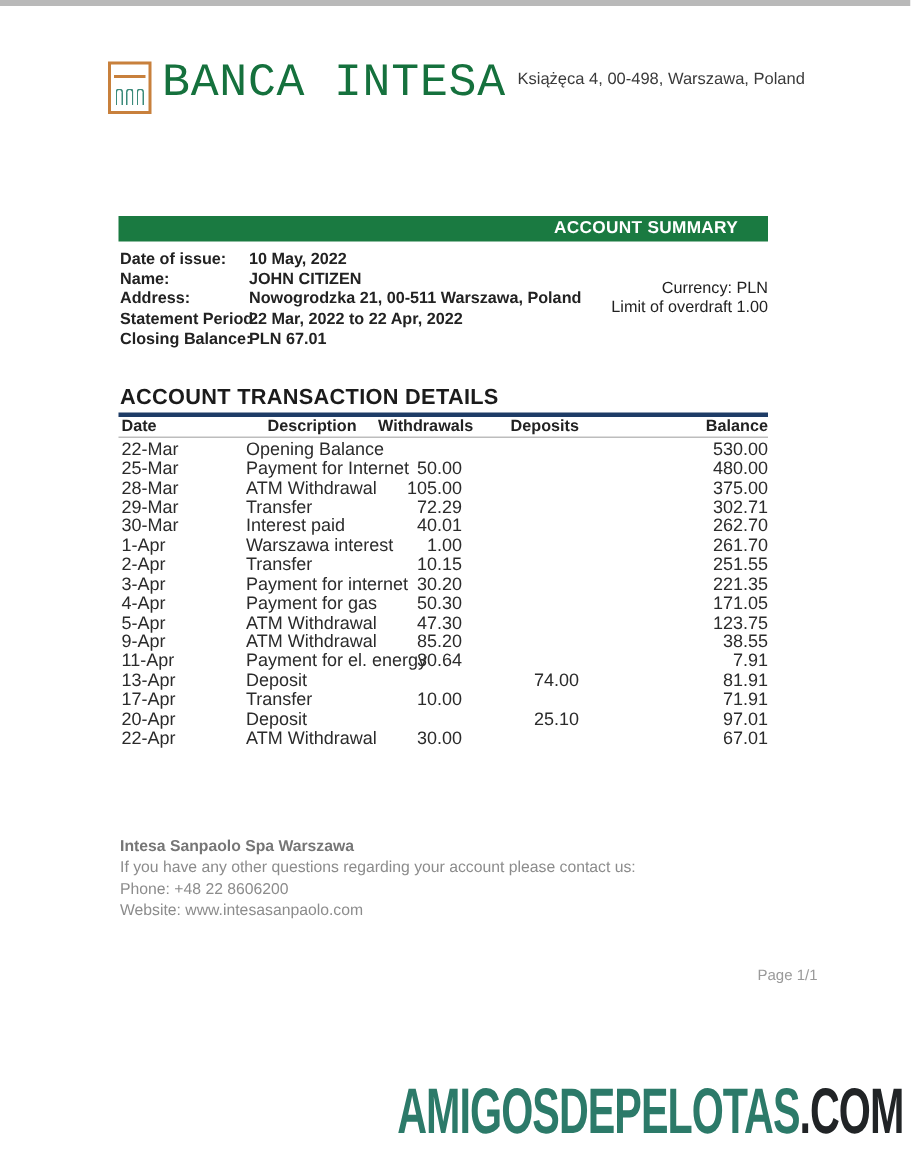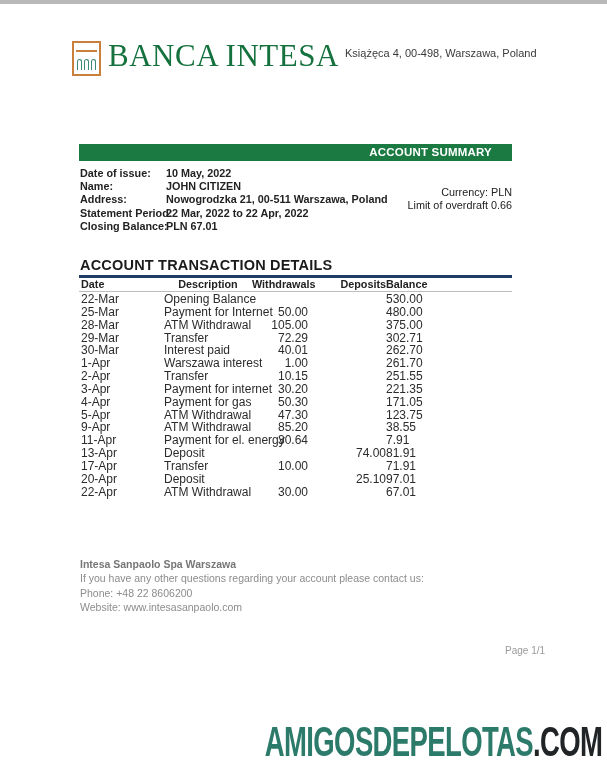--- a/index.html
+++ b/index.html
@@ -11,21 +11,21 @@
   .page{position:relative;width:607px;height:780px;background:#fff;overflow:hidden;}
   .top-bar{position:absolute;top:0;left:0;right:0;height:4px;background:var(--top-bar-gray,#b9b9b9);}
 
   
   .logo-box{position:absolute;left:72px;top:41px;width:29px;height:35px;
     border:2px solid var(--logo-orange,#c8803c);box-sizing:border-box;background:#fff;}
   .logo-line{position:absolute;top:7px;left:2px;right:2px;height:2px;background:var(--logo-orange,#c8803c);}
   .arches{position:absolute;left:2px;right:2px;bottom:4px;display:flex;justify-content:space-between;padding:0 1px;}
   .arch{width:5px;height:11px;border:1.5px solid var(--logo-teal,#3b8a7a);border-bottom:none;
     border-top-left-radius:4px;border-top-right-radius:4px;box-sizing:border-box;}
-  .bank-name{position:absolute;left:108px;top:38px;font-family:Liberation Serif, serif;
+  .bank-name{position:absolute;left:108px;top:38px;font-family:Liberation Mono, monospace;
     font-size:31px;color:var(--brand-green,#15713d);letter-spacing:0.5px;white-space:nowrap;}
   .bank-address{position:absolute;left:345px;top:47px;font-size:11px;color:#3a3a3a;white-space:nowrap;}
 
   
   .summary-bar{position:absolute;left:79px;top:144px;width:433px;height:17px;line-height:17px;
     background:var(--bar-green,#1a7a41);color:#fff;font-weight:bold;font-size:11.5px;
     text-align:right;padding-right:20px;box-sizing:border-box;letter-spacing:0.2px;}
   .summary-fields{position:absolute;left:80px;top:167px;font-size:10.8px;color:#222;}
   .field-row{position:relative;line-height:13.2px;white-space:nowrap;}
   .field-label{position:absolute;left:0;top:0;font-weight:bold;}
@@ -39,21 +39,21 @@
   .txn-rule{position:absolute;left:79px;top:275px;width:433px;height:2.5px;background:var(--rule-navy,#1e3c66);}
   .t-head{position:absolute;left:79px;top:278px;width:433px;display:flex;
     font-size:10.8px;font-weight:bold;color:#222;line-height:13px;border-bottom:1px solid #bdbdbd;}
   .t-body{position:absolute;left:79px;top:293px;width:433px;font-size:12px;color:#2b2b2b;}
   .t-row{display:flex;line-height:12.85px;white-space:nowrap;}
   .cell{display:block;box-sizing:border-box;overflow:visible;}
   .c-date{width:85px;text-align:left;padding-left:2px;}
   .c-desc{width:88px;text-align:left;}
   .c-wd{width:56px;text-align:right;}
   .c-dep{width:78px;text-align:right;}
-  .c-bal{width:126px;}
+  .c-bal{width:126px;text-align:right;}
   .t-head .c-desc{text-align:center;}
   .t-head .c-wd{text-align:center;}
   .t-head .c-dep{text-align:right;padding-right:0px;}
 
   
   .footer{position:absolute;left:80px;top:557px;font-size:10.5px;line-height:14.3px;color:#8c8c8c;}
   .footer-company{font-weight:bold;color:#767676;}
   .page-num{position:absolute;left:477px;top:645px;font-size:10px;color:#9a9a9a;padding-left:28px;}
 
   
@@ -83,21 +83,21 @@
   <div class="summary-bar">ACCOUNT SUMMARY</div>
   <div class="summary-fields">
       <div class="field-row"><span class="field-label">Date of issue:</span><span class="field-value">10 May, 2022</span></div>
       <div class="field-row"><span class="field-label">Name:</span><span class="field-value">JOHN CITIZEN</span></div>
       <div class="field-row"><span class="field-label">Address:</span><span class="field-value">Nowogrodzka 21, 00-511 Warszawa, Poland</span></div>
       <div class="field-row"><span class="field-label">Statement Period:</span><span class="field-value">22 Mar, 2022 to 22 Apr, 2022</span></div>
       <div class="field-row"><span class="field-label">Closing Balance:</span><span class="field-value">PLN 67.01</span></div>
     </div>
   <div class="summary-right">
     <div>Currency: PLN</div>
-    <div>Limit of overdraft 0.66</div>
+    <div>Limit of overdraft 1.00</div>
   </div>
 
   <div class="txn-title">ACCOUNT TRANSACTION DETAILS</div>
   <div class="txn-rule"></div>
   <div class="t-head">
     <span class="cell c-date">Date</span>
     <span class="cell c-desc">Description</span>
     <span class="cell c-wd">Withdrawals</span>
     <span class="cell c-dep">Deposits</span>
     <span class="cell c-bal">Balance</span>

